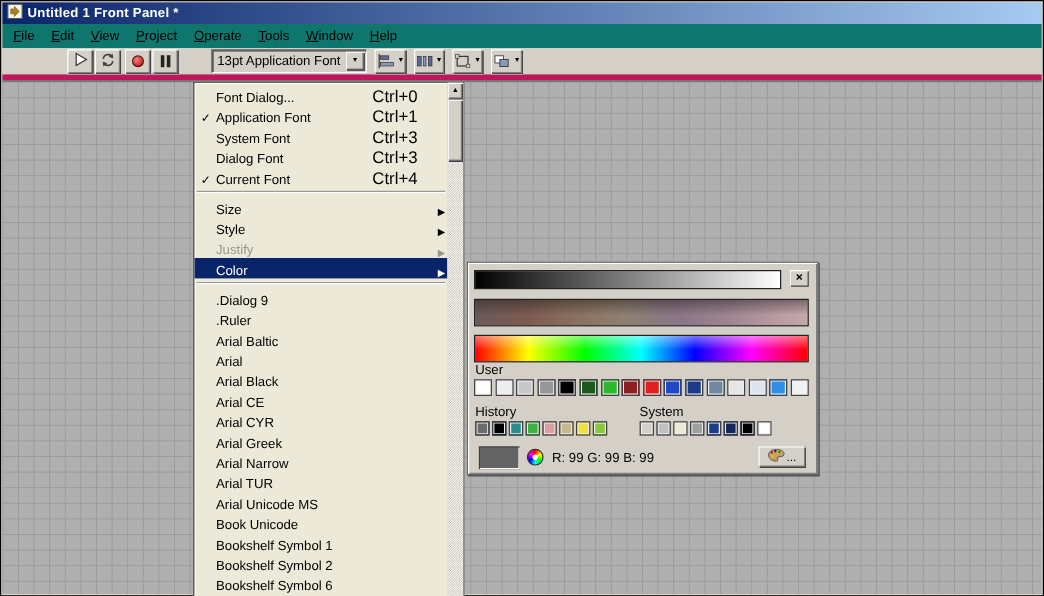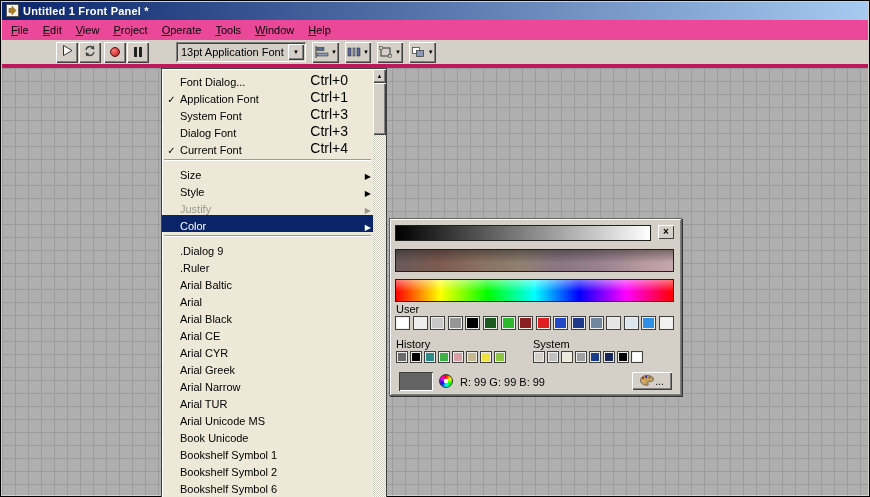--- a/index.html
+++ b/index.html
@@ -9,28 +9,28 @@
   .window { position:absolute; inset:0; border:1px solid #000; background:#D4D0C8; }
 
   
   .titlebar { position:absolute; left:1px; top:1px; right:1px; height:18px;
     background:linear-gradient(to right,#0A246A,#A6CAF0);
     display:flex; align-items:center; padding:6px 4px; }
   .title-text { color:#fff; font-weight:bold; font-size:11px; margin-left:4px; letter-spacing:.2px; }
 
   
   .menubar { position:absolute; left:1px; top:19px; right:1px; height:20px;
-    background:#ec4899; display:flex; align-items:center; padding-left:2px; }
+    background:#0f766e; display:flex; align-items:center; padding-left:2px; }
   .mb-item { display:inline-block; padding:3px 7px 4px; cursor:default; }
   .mb-item::first-letter { text-decoration:underline; }
 
   
   .toolbar { position:absolute; left:1px; top:39px; right:1px; height:27px;
     background:#D4D0C8; display:flex; align-items:center; padding-left:54px;
-    border-bottom:3px solid #be185d; }
+    border-bottom:5px solid #be185d; }
   .tbtn { width:22px; height:21px; margin-right:1px; background:#D4D0C8; border:0; cursor:default;
     box-shadow: inset 1px 1px 0 #fff, inset -1px -1px 0 #404040, inset -2px -2px 0 #808080;
     display:flex; align-items:center; justify-content:center; }
   .tbtn.gap { margin-right:3px; }
   .abort-dot { width:10px; height:10px; border-radius:50%; border:1px solid #5a0d0d;
     background:radial-gradient(circle at 35% 35%, #ff7a7a, #b01212); display:block; }
   .pause-bars { display:flex; gap:2px; }
   .pause-bars i { display:block; width:3px; height:10px; background:#222; }
 
   .combo { height:20px; width:130px; margin-left:26px; background:#D4D0C8;

